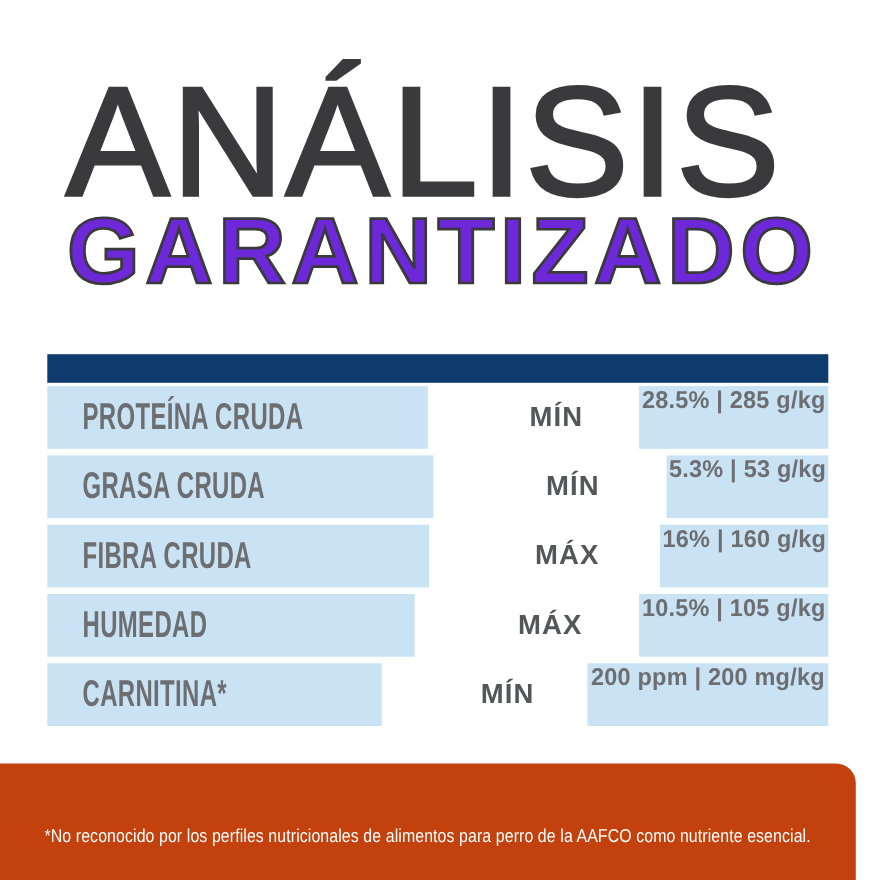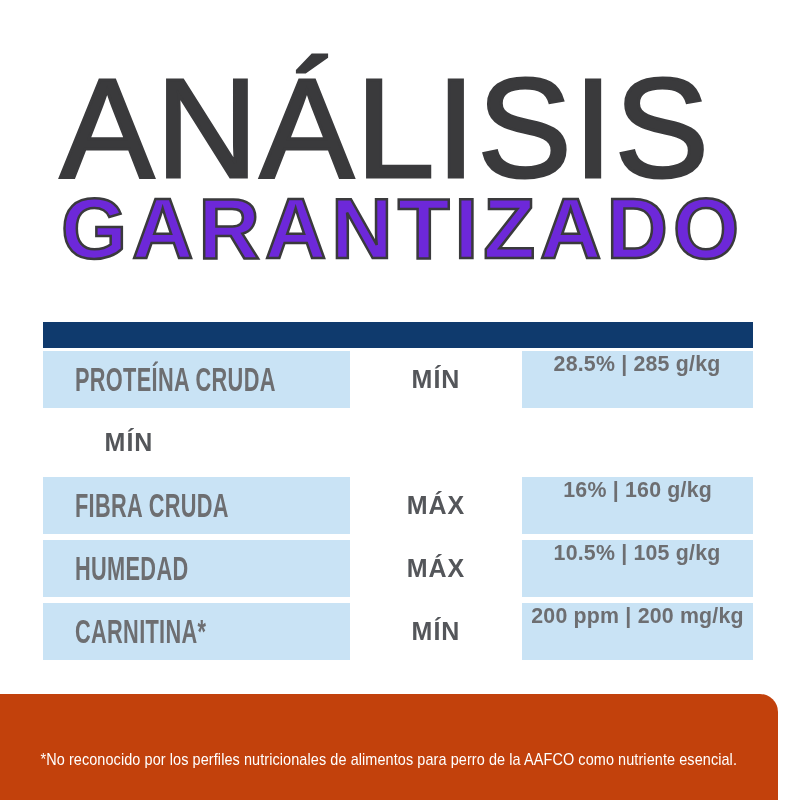--- a/index.html
+++ b/index.html
@@ -41,21 +41,21 @@
   .rows {
     position: absolute;
     left: 43px; top: 351px;
     width: 710px;
     display: flex;
     flex-direction: column;
     gap: 6px;
   }
   .row { height: 57px; display: flex; gap: 0; }
   .cell-name {
-    width: 307px;
+    width: 354px;
     background: #c9e3f5;
     display: flex;
     align-items: center;
     padding-left: 32px;
     box-sizing: border-box;
   }
   .cell-name span {
     font-size: 34px;
     font-weight: bold;
     color: #6d6e71;
@@ -63,20 +63,21 @@
     transform: scaleX(0.64);
     transform-origin: left center;
     white-space: nowrap;
   }
   .cell-limit {
     width: 172px;
     background: #ffffff;
     display: flex;
     align-items: center;
     justify-content: center;
+    margin-left: 42px;
   }
   .cell-limit span {
     font-size: 25px;
     font-weight: bold;
     color: #54565a;
     letter-spacing: 1px;
   }
   .cell-value {
     flex: 1;
     background: #c9e3f5;
@@ -127,22 +128,28 @@
       </div>
       <div class="cell-limit">
         <span>MÍN</span>
       </div>
       <div class="cell-value">
         <span>28.5% | 285 g/kg</span>
       </div>
     </div>
 
     <div class="row">
+      <div class="cell-name">
+        <span>GRASA CRUDA</span>
+      </div>
       <div class="cell-limit">
         <span>MÍN</span>
+      </div>
+      <div class="cell-value">
+        <span>5.3% | 53 g/kg</span>
       </div>
     </div>
 
     <div class="row">
       <div class="cell-name">
         <span>FIBRA CRUDA</span>
       </div>
       <div class="cell-limit">
         <span>MÁX</span>
       </div>

